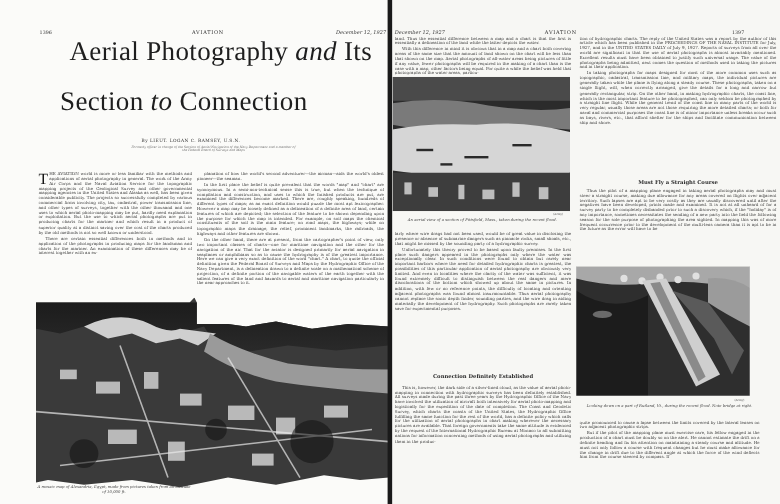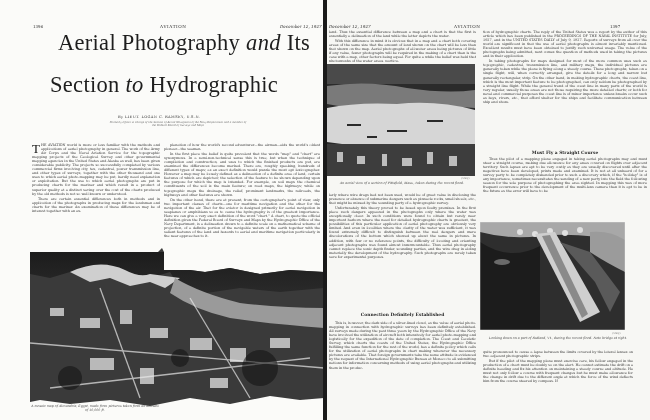--- a/index.html
+++ b/index.html
@@ -28,21 +28,21 @@
 </style>
 </head>
 <body>
 
 <div class="page page-left">
   <span class="pg-num" style="left:33px;">1396</span>
   <span class="running-head" style="left:160px;">AVIATION</span>
   <span class="pg-date" style="left:280px;">December 12, 1927</span>
 
   <div class="title title-1"><span>Aerial Photography </span><em>and</em><span> Its</span></div>
-  <div class="title title-2"><span>Section </span><em>to</em><span> Hydrographic</span></div>
+  <div class="title title-2"><span>Section </span><em>to</em><span> Connection</span></div>
 
   <div class="byline">By LIEUT. LOGAN C. RAMSEY, U.S.N.</div>
   <div class="affil">Formerly officer in charge of the Section of Aerial Navigation of the Navy Department and a member of the Federal Board of Surveys and Maps</div>
 
   <div class="col" style="left:32px; top:143px; width:128px; height:102px;">
     <p style="text-indent:0;"><span class="dropcap">T</span><span>HE AVIATION world is more or less familiar with the methods and applications of aerial photography in general. The work of the Army Air Corps and the Naval Aviation Service for the topographic mapping projects of the Geological Survey and other governmental mapping agencies in the United States and Alaska as well, has been given considerable publicity. The projects so successfully completed by various commercial firms involving city, tax, cadastral, power transmission line, and other types of surveys, together with the other thousand and one uses to which aerial photo-mapping may be put, hardly need explanation or exploitation. But the use to which aerial photographs are put in producing charts for the mariner and which result in a product of superior quality at a distinct saving over the cost of the charts produced by the old methods is not so well known or understood.</span></p>
     <p>There are certain essential differences both in methods and in application of the photographs in producing maps for the landsman and charts for the mariner. An examination of these differences may be of interest together with an ex-</p>
   </div>
 
   <div class="col" style="left:164px; top:143px; width:156px; height:125px;">

